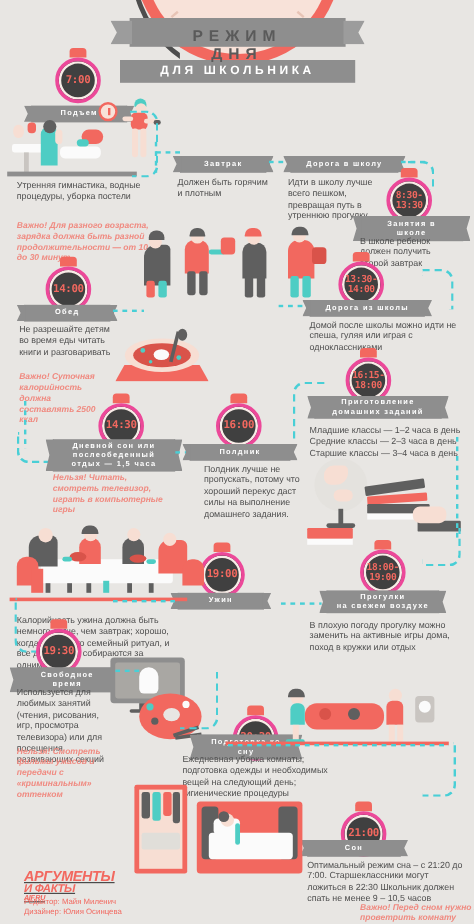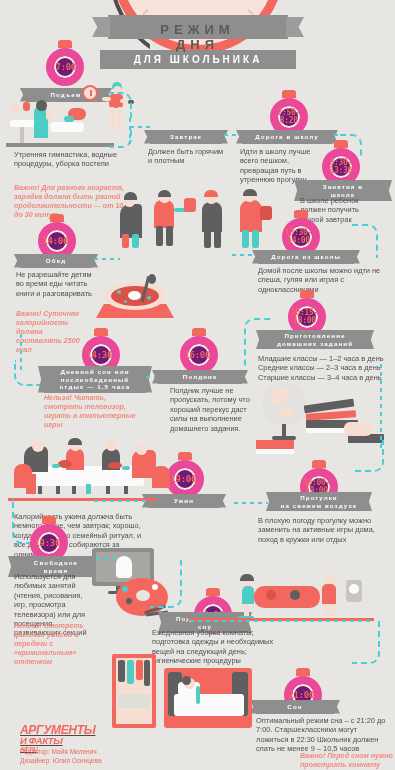--- a/index.html
+++ b/index.html
@@ -45,23 +45,23 @@
   .ribbon:after{right:-16px;clip-path:polygon(0 0,100% 0,70% 50%,100% 100%,0 100%);}
   .ribbon-sub{
     left:100px;top:50px;width:196px;height:19px;background:#8e8e8e;
     text-align:center;line-height:19px;font-size:10px;letter-spacing:3px;color:#fff;font-weight:bold;
   }
 
   
   .watch{position:absolute;}
   .watch .ring{
     width:38px;height:38px;border-radius:50%;
-    background:#701a75;border:8px solid #ec4899;
+    background:#404040;border:3px solid #ec4899;
     box-sizing:border-box;position:relative;
-    display:flex;align-items:center;justify-content:flex-end;
+    display:flex;align-items:center;justify-content:center;
     box-shadow:inset 0 0 0 2px #f8ece7;
   }
   .watch .crown{
     position:absolute;left:50%;top:-8px;margin-left:-7px;width:14px;height:8px;
     background:#f2685f;border-radius:3px 3px 0 0;
   }
   .watch .t{
     font-family:"DejaVu Sans Mono","Liberation Mono",monospace;
     font-size:9px;font-weight:bold;color:#f2685f;line-height:9px;text-align:center;
     letter-spacing:-0.3px;
@@ -178,29 +178,20 @@
 
   <div class="corner" style="left:108px;top:92px;width:22px;height:26px;border-left:none;border-top:2px dashed #49cfd6;border-right:2px dashed #49cfd6;border-bottom:none;border-radius:0 10px 0 0;"></div>
   <div class="dots v" style="left:129px;top:118px;height:26px;"></div>
   <div class="corner" style="left:110px;top:130px;width:20px;height:16px;border-right:2px dashed #49cfd6;border-bottom:2px dashed #49cfd6;border-left:none;border-top:none;border-radius:0 0 10px 0;"></div>
   <div class="dots h" style="left:130px;top:126px;width:22px;"></div>
 
   <div class="lbl" style="left:150px;top:130px;width:72px;">Завтрак</div>
   <div class="txt" style="left:148px;top:147px;width:76px;">Должен быть горячим и плотным</div>
   <div class="dots h" style="left:224px;top:134px;width:22px;"></div>
 
-  <div class="watch" style="left:270px;top:98px;">
-    <div class="crown"></div>
-    <div class="ring">
-      <div class="t two">
-        <div>7:50-</div>
-        <div>8:20</div>
-      </div>
-    </div>
-  </div>
   <div class="lbl" style="left:242px;top:130px;width:90px;">Дорога в школу</div>
   <div class="txt" style="left:240px;top:147px;width:78px;">Идти в школу лучше всего пешком, превращая путь в утреннюю прогулку</div>
   <div class="dots h" style="left:334px;top:134px;width:22px;"></div>
   <div class="corner" style="left:340px;top:134px;width:20px;height:22px;border-top:2px dashed #49cfd6;border-right:2px dashed #49cfd6;border-left:none;border-bottom:none;border-radius:0 10px 0 0;"></div>
 
   <div class="watch" style="left:322px;top:148px;">
     <div class="crown"></div>
     <div class="ring">
       <div class="t two">
         <div>8:30-</div>
@@ -332,21 +323,21 @@
     <div class="sh white" style="left:58px;top:46px;width:52px;height:5px;"></div>
     <div class="sh red" style="left:8px;top:58px;width:38px;height:9px;border-radius:1px;"></div>
     <div class="sh white" style="left:8px;top:67px;width:38px;height:5px;"></div>
     <div class="sh dgrey" style="left:100px;top:52px;width:36px;height:9px;border-radius:1px;"></div>
     <div class="sh cream" style="left:96px;top:40px;width:28px;height:14px;border-radius:6px;"></div>
   </div>
 
   <div class="dots v" style="left:380px;top:364px;height:86px;"></div>
   <div class="corner" style="left:352px;top:440px;width:30px;height:30px;border-right:2px dashed #49cfd6;border-bottom:2px dashed #49cfd6;border-left:none;border-top:none;border-radius:0 0 10px 0;"></div>
 
-  <div class="watch" style="left:300px;top:468px;">
+  <div class="watch" style="left:300px;top:458px;">
     <div class="crown"></div>
     <div class="ring">
       <div class="t two">
         <div>18:00-</div>
         <div>19:00</div>
       </div>
     </div>
   </div>
   <div class="lbl" style="left:272px;top:492px;width:94px;padding:2px 8px;">
     <span>Прогулки</span><br>

